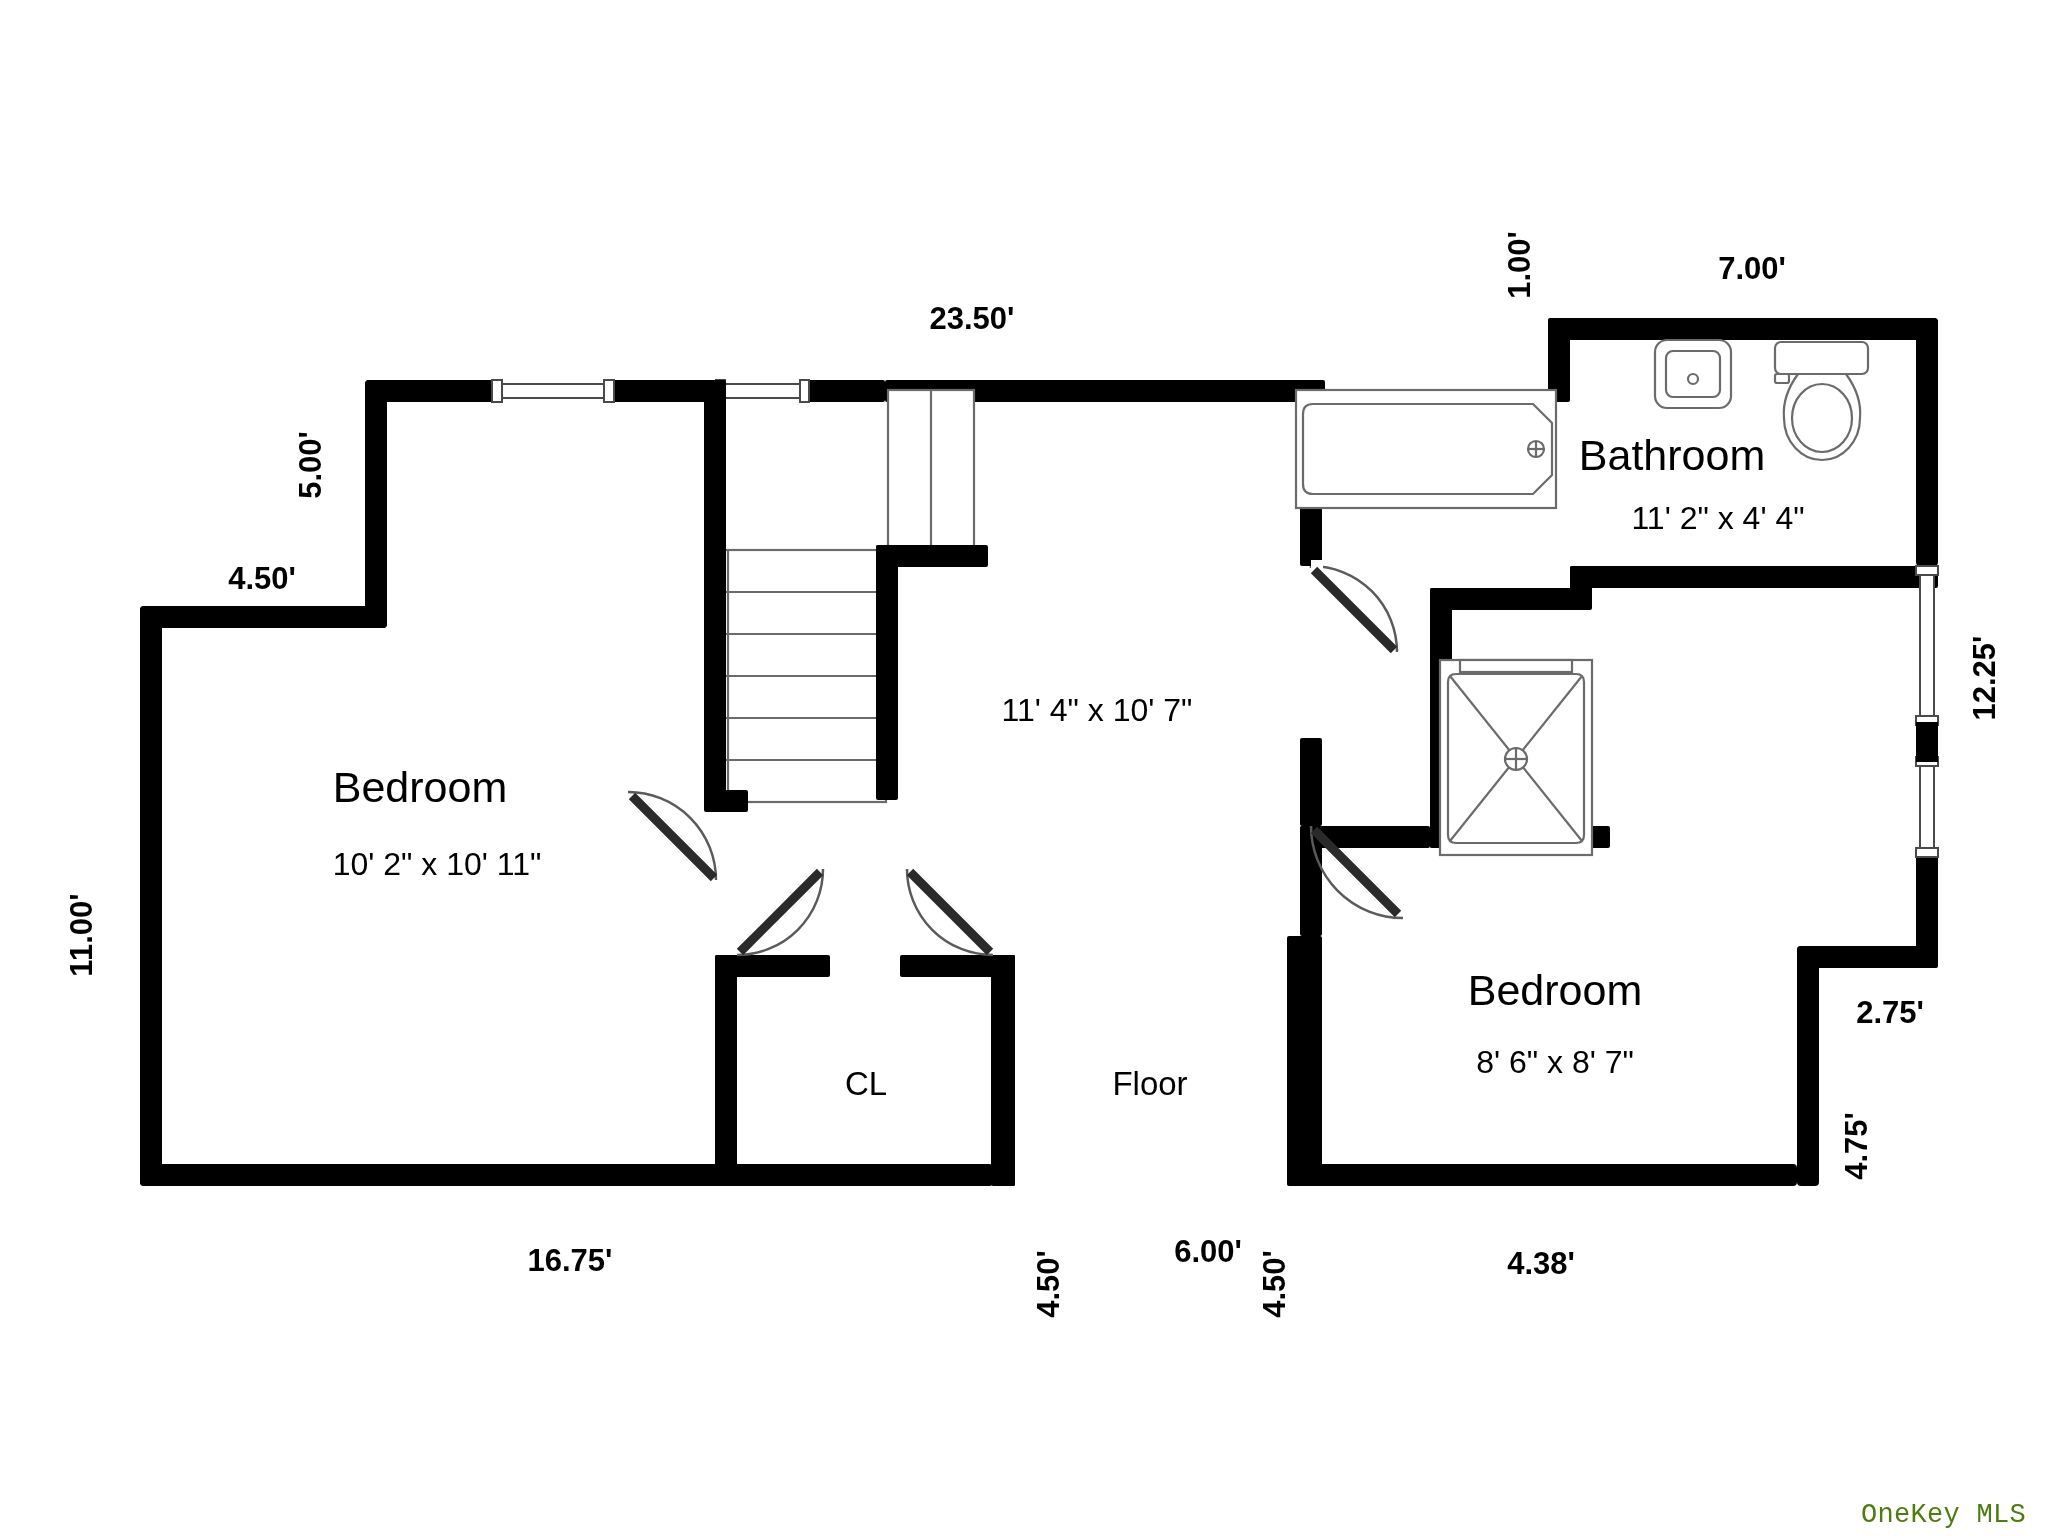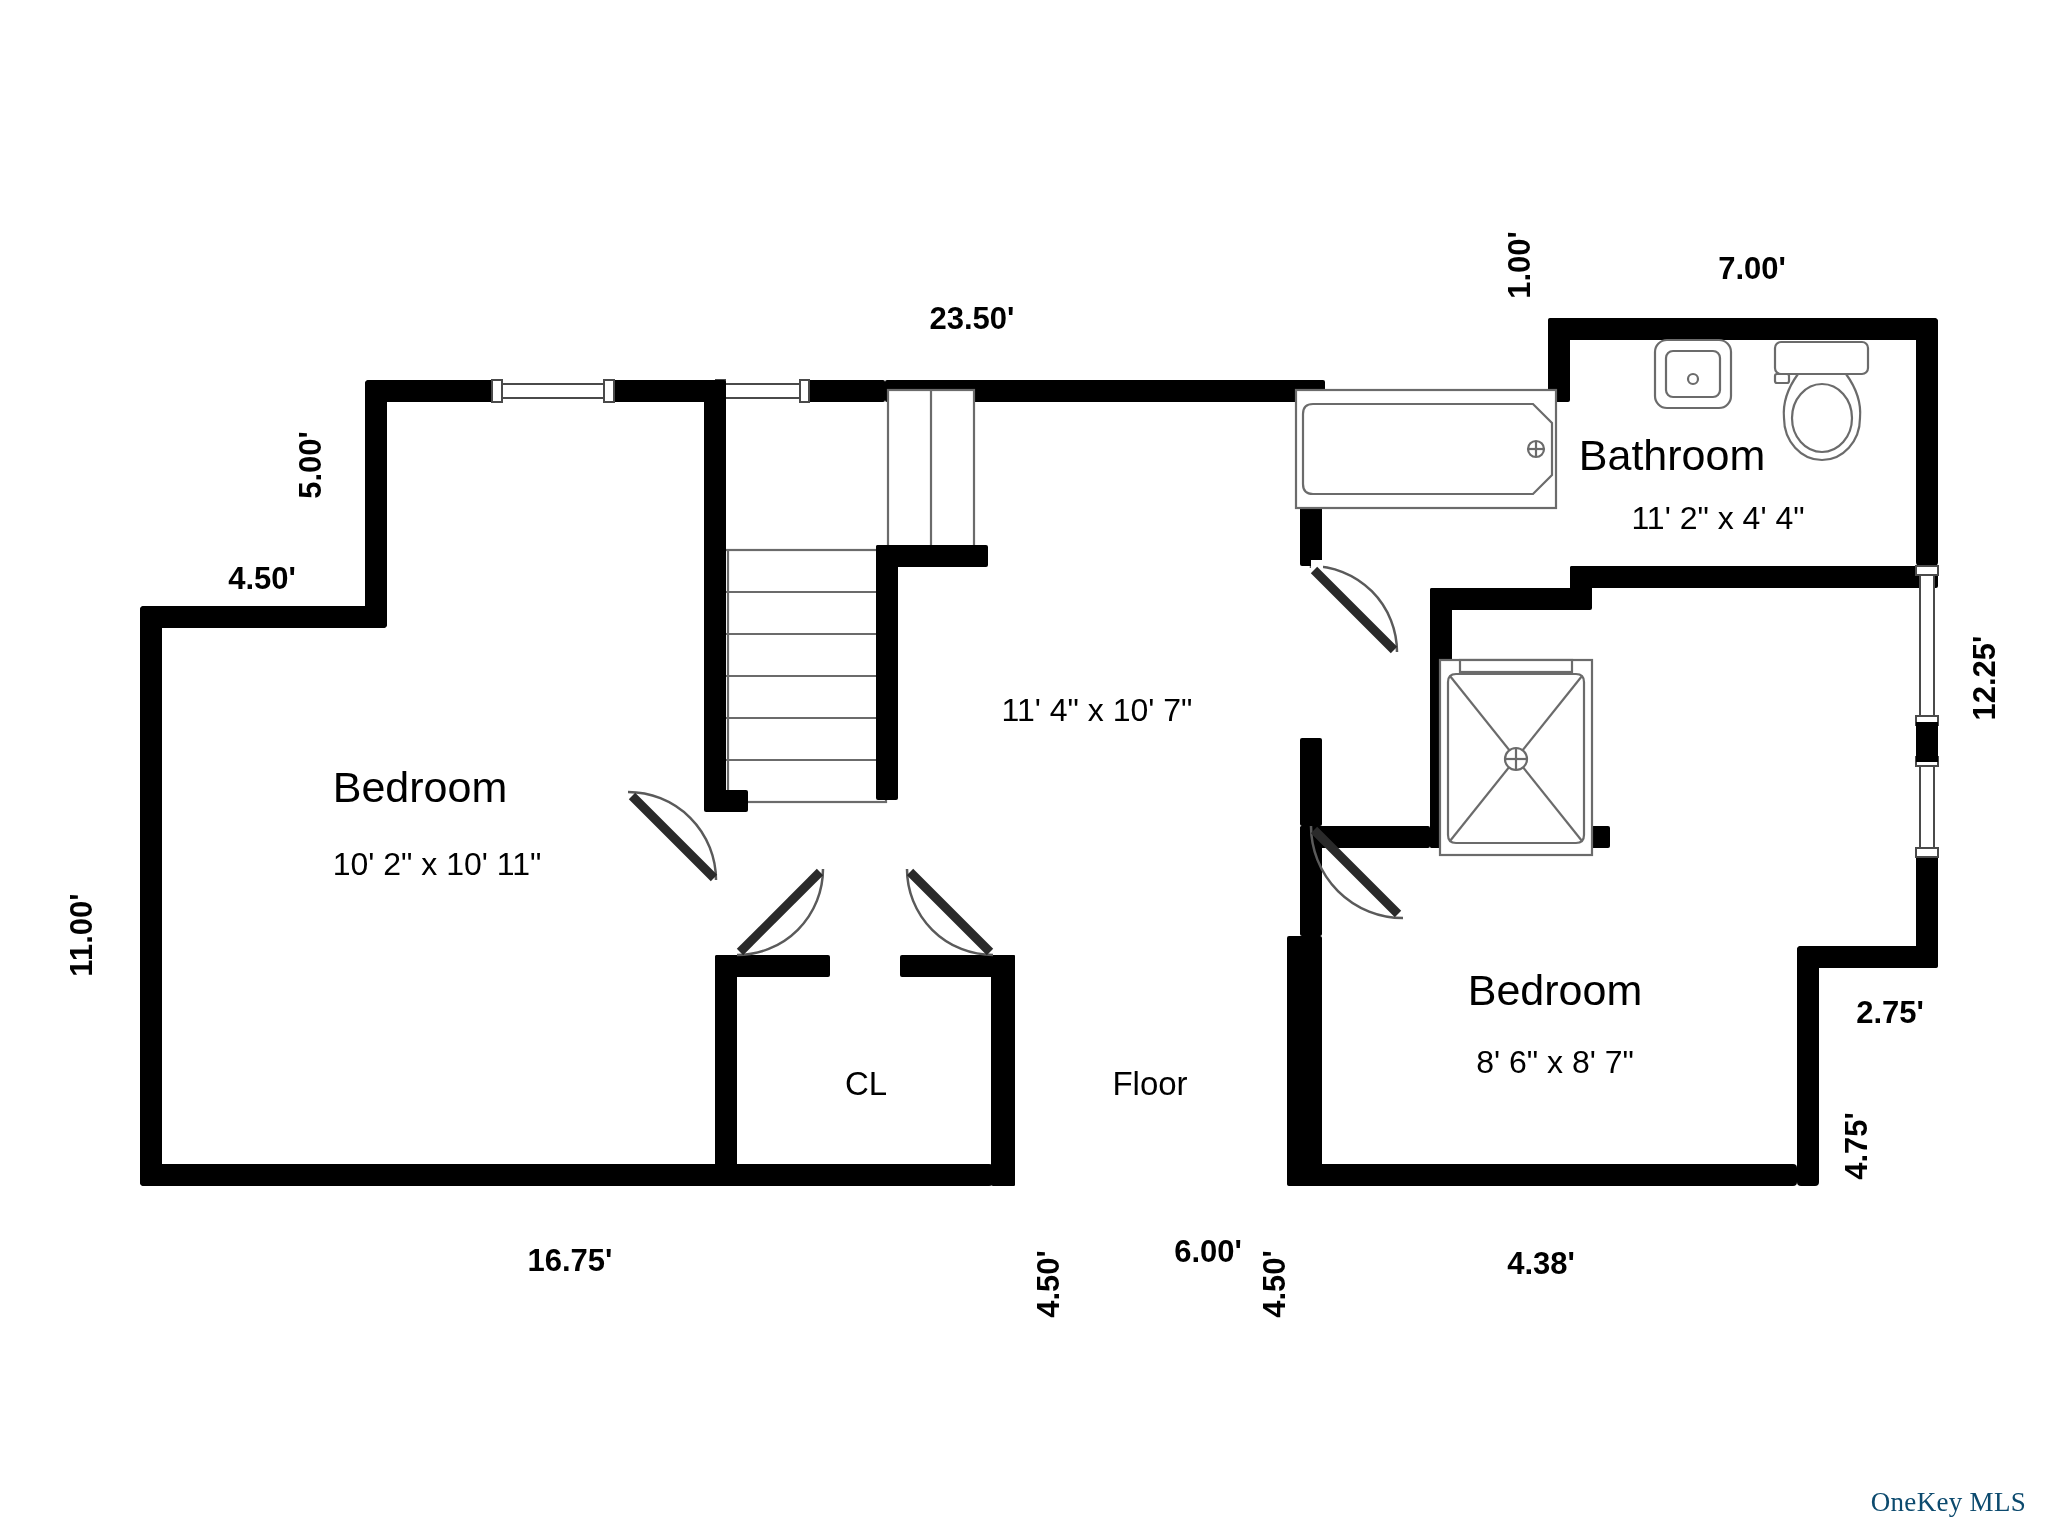--- a/index.html
+++ b/index.html
@@ -55,25 +55,25 @@
   }
   .ctr {
     transform: translate(-50%, -50%);
   }
   .ctr.vert {
     transform: translate(-50%, -50%) rotate(-90deg);
   }
   #watermark {
     position: absolute;
     right: 22px;
-    bottom: 18px;
+    bottom: 6px;
     font-size: 27px;
-    color: #0c4a6e;
+    color: #4d7c0f;
     letter-spacing: 0.3px;
-    font-family: Liberation Serif, serif;
+    font-family: Liberation Mono, monospace;
   }
 </style>
 </head>
 <body>
 
 <div id="plan-root">
 
   <svg id="floorplan-svg" viewBox="0 0 2048 1536">
 
     <g fill="#000000">

